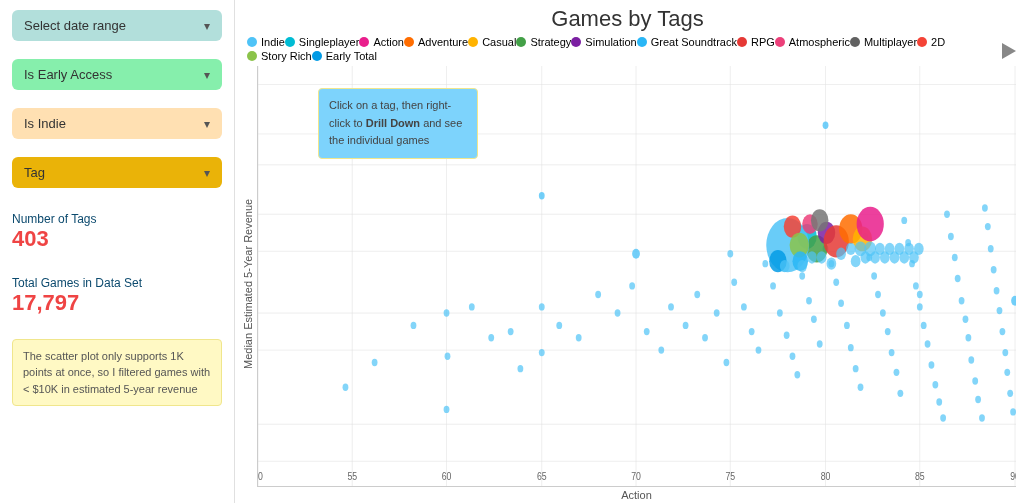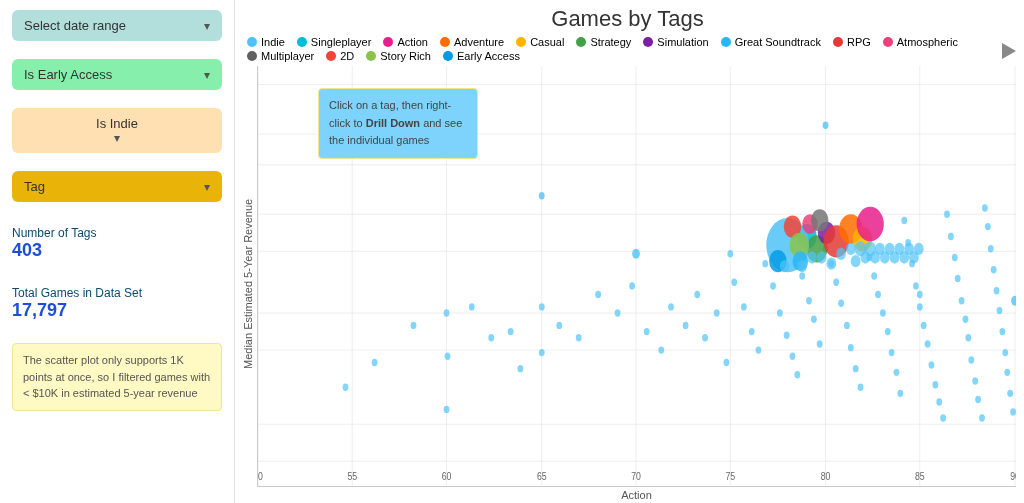--- a/index.html
+++ b/index.html
@@ -23,28 +23,28 @@
       border-radius: 6px;
       display: flex;
       justify-content: space-between;
       align-items: center;
       font-size: 13px;
       cursor: pointer;
       border: none;
     }
     .dropdown-date { background: #b2dfdb; color: #333; }
     .dropdown-earlyaccess { background: #86efac; color: #333; }
-    .dropdown-indie { background: #ffe0b2; color: #333; flex-direction: column; }
+    .dropdown-indie { background: #ffe0b2; color: #333; }
     .dropdown-tag { background: #eab308; color: #333; }
 
     .dropdown .arrow { font-size: 12px; color: #555; }
 
     .stats-block { margin-top: 6px; }
     .stats-label { font-size: 12px; color: #0c4a6e; }
-    .stats-value { font-size: 18px; font-weight: bold; color: #1d4ed8; line-height: 1.2; }
+    .stats-value { font-size: 22px; font-weight: bold; color: #ef4444; line-height: 1.2; }
 
     .note-box {
       background: #fff9c4;
       border: 1px solid #f0e68c;
       border-radius: 4px;
       padding: 8px 10px;
       font-size: 11px;
       color: #555;
       margin-top: 4px;
       line-height: 1.5;
@@ -63,21 +63,21 @@
       text-align: center;
       font-size: 22px;
       font-weight: normal;
       color: #333;
       margin-bottom: 4px;
     }
 
     .legend-container {
       display: flex;
       flex-wrap: wrap;
-      gap: 2px 12px;
+      gap: 2px 0;
       padding: 0 8px 4px 8px;
       font-size: 11px;
       align-items: center;
       position: relative;
     }
 
     .legend-item {
       display: flex;
       align-items: center;
       gap: 4px;
@@ -252,21 +252,21 @@
         <div class="legend-item">
           <span class="legend-dot" style="background:#f44336"></span>
           <span>2D</span>
         </div>
         <div class="legend-item">
           <span class="legend-dot" style="background:#8bc34a"></span>
           <span>Story Rich</span>
         </div>
         <div class="legend-item">
           <span class="legend-dot" style="background:#039be5"></span>
-          <span>Early Access</span>
+          <span>Early Total</span>
         </div>
         <div class="legend-arrow"></div>
     </div>
 
     <div class="chart-area">
       <div class="y-axis-label">Median Estimated 5-Year Revenue</div>
       <div style="display:flex; flex-direction:column; flex:1;">
         <div class="chart-inner">
           <svg class="plot" viewBox="0 0 780 340" preserveAspectRatio="none">
 

